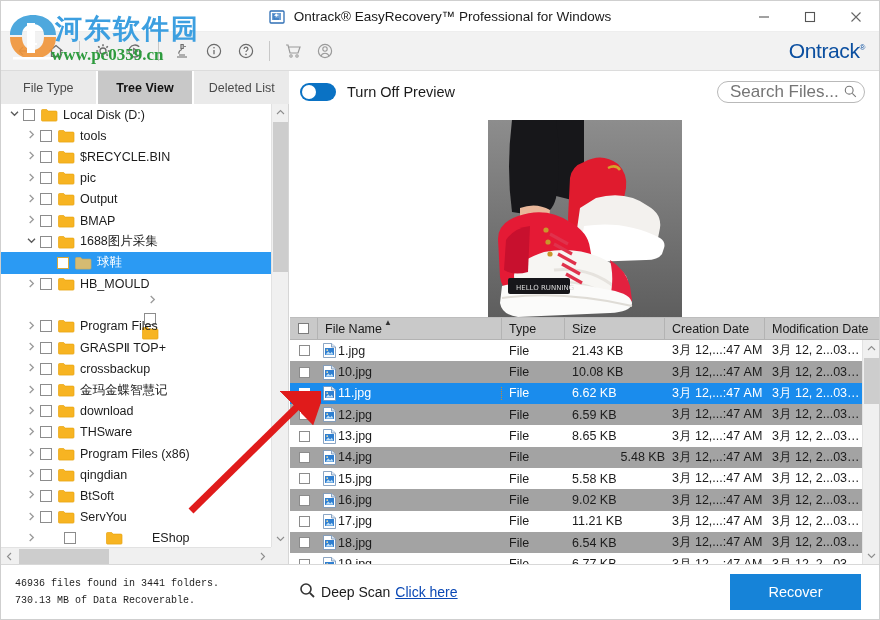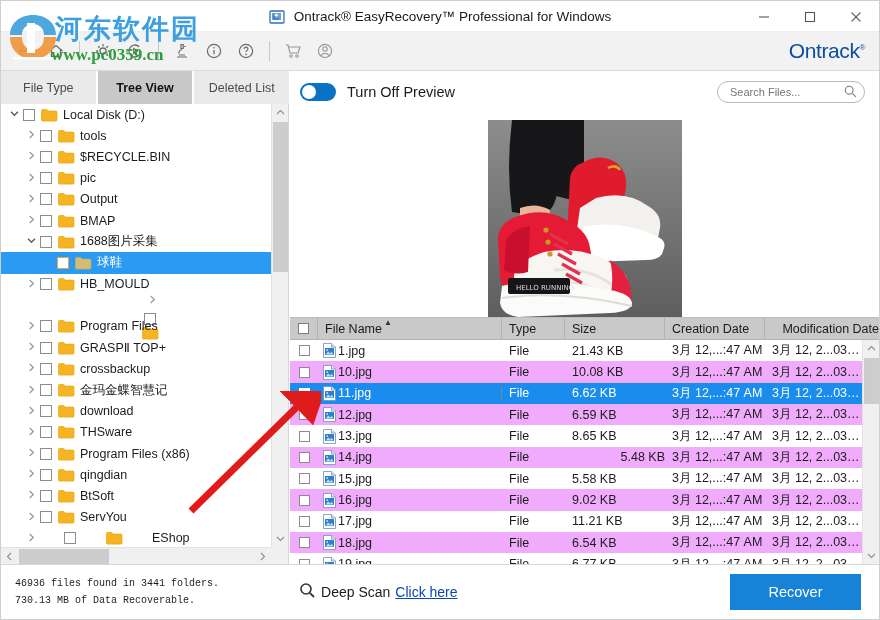--- a/index.html
+++ b/index.html
@@ -174,21 +174,21 @@
     position: absolute; left: 2px; top: 2px; width: 14px; height: 14px;
     border-radius: 50%; background: #ffffff;
   }
   .toggle-label { font-size: 14.5px; color: #1b1b1b; margin-left: 11px; }
   .searchwrap {
     margin-left: auto; position: relative;
     width: 148px; height: 22px;
   }
   .searchbox {
     width: 100%; height: 22px; border: 1px solid #b9b9b9; border-radius: 11px;
-    background: #fff; font-size: 11px; color: #6e6e6e;
+    background: #fff; font-size: 17px; color: #6e6e6e;
     padding: 0 24px 0 12px; outline: none;
     font-family: "Liberation Sans", sans-serif;
   }
   .search-ico {
     position: absolute; right: 8px; top: 4px; color: #777; font-size: 12px;
     pointer-events: none;
   }
 
   
   .preview-area {
@@ -227,21 +227,21 @@
     margin: auto;
   }
   .frows {
     position: absolute; top: 22px; left: 0; right: 17px; bottom: 0;
     overflow: hidden;
   }
   .frow {
     display: flex; height: 21.35px; align-items: center;
     font-size: 12.5px; color: #1c1c1c; cursor: default;
   }
-  .frow.alt { background: #f0abfc; }
+  .frow.alt { background: #a3a3a3; }
   .frow.sel { background: #1a8ced; color: #fff; }
   .fc { padding-left: 7px; overflow: hidden; white-space: nowrap; text-overflow: ellipsis; }
   .fc.ck { display: flex; align-items: center; justify-content: center; padding: 0; }
   .rcheck { width: 11px; height: 11px; border: 1px solid #8c8c8c; background: #fff; }
   .frow.sel .rcheck { border-color: #fff; }
   .ficon { flex: 0 0 18px; display: flex; align-items: center; justify-content: center; }
   .fname-cell { display: flex; align-items: center; }
   .fname-inner { position: relative; display: flex; align-items: center; flex: 1; padding-left: 2px; }
   .frow.sel .fname-inner::before {
     content: ""; position: absolute; left: -20px; right: 0; top: -3px; bottom: -3px;
@@ -775,21 +775,21 @@
         </div>
         <div class="hc" style="width:63px;">
           <span>Type</span>
         </div>
         <div class="hc" style="width:100px;">
           <span>Size</span>
         </div>
         <div class="hc" style="width:100px;">
           <span>Creation Date</span>
         </div>
-        <div class="hc" style="flex:1;justify-content:flex-end;">
+        <div class="hc" style="flex:1;">
           <span>Modification Date</span>
         </div>
       </div>
       <div class="frows" id="frows">
           <div class="frow">
             <div class="fc ck" style="width: 28px;">
               <span class="rcheck"></span>
             </div>
             <div class="fc fname-cell" style="width: 184px; padding-left: 0px;">
               <span class="fname-inner">

